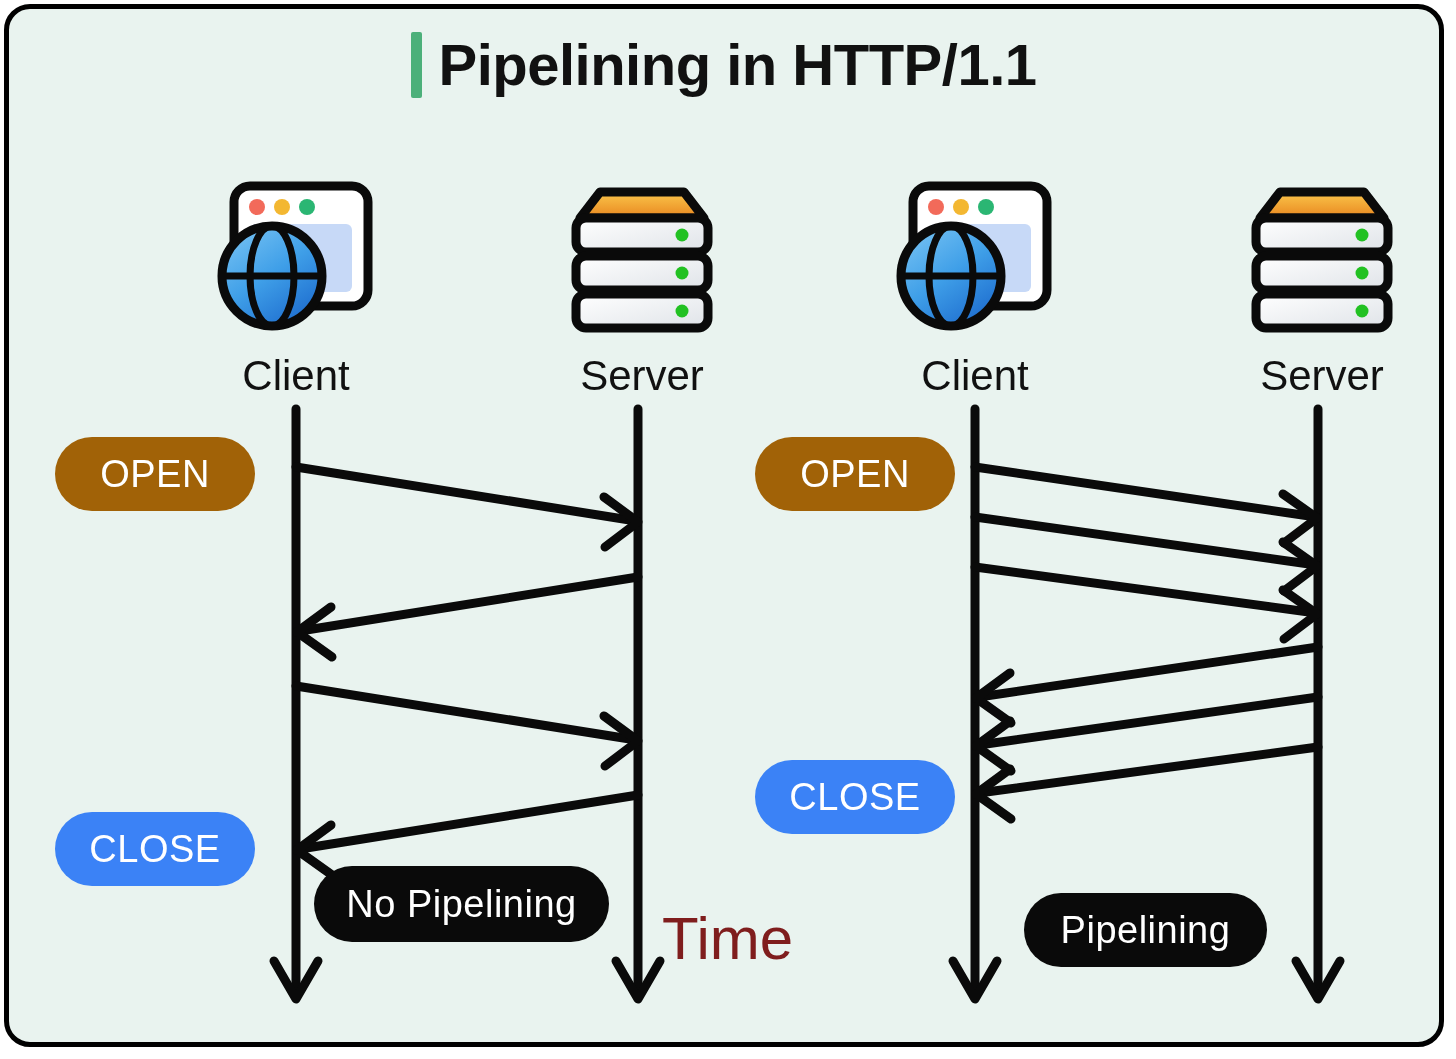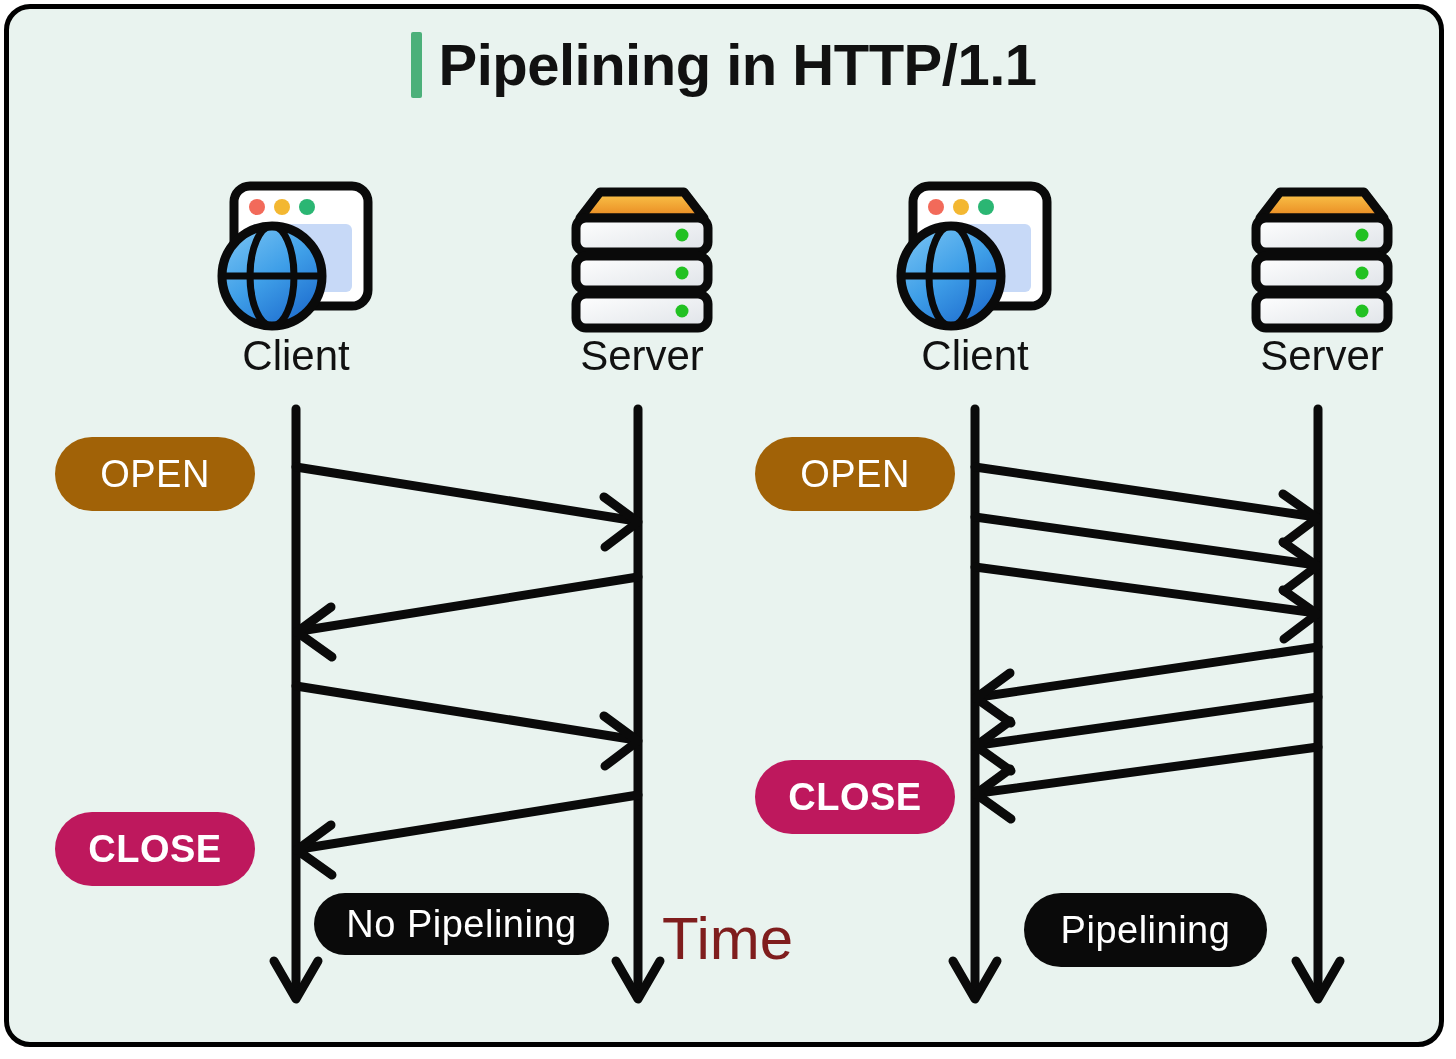--- a/index.html
+++ b/index.html
@@ -70,38 +70,38 @@
   .actor .icon-wrap {
     height: 160px;
     display: flex;
     align-items: flex-end;
     justify-content: center;
   }
   .actor .actor-label {
     font-size: 42px;
     color: #111111;
     line-height: 1.05;
-    margin-top: 0;
+    margin-top: 20px;
   }
 
   
   .pill {
     position: absolute;
     display: flex;
     align-items: center;
     justify-content: center;
     border-radius: 999px;
     color: #ffffff;
     font-size: 38px;
     letter-spacing: 0.5px;
     box-sizing: border-box;
     white-space: nowrap;
   }
   .pill-open   { background: #a16207; }
-  .pill-close  { background: #be185d; font-weight: bold; }
+  .pill-close  { background: #3b82f6; }
   .pill-black  { background: #0a0a0a; }
 
   .time-label {
     position: absolute;
     font-size: 60px;
     color: #7f1d1d;
     white-space: nowrap;
   }
 
   svg.layer {
@@ -276,21 +276,21 @@
     </div>
 
     <div class="pill pill-open" style="left:746px; top:428px; width:200px; height:74px;">
       <span>OPEN</span>
     </div>
 
     <div class="pill pill-close" style="left:746px; top:751px; width:200px; height:74px;">
       <span>CLOSE</span>
     </div>
 
-    <div class="pill pill-black" style="left:305px; top:884px; width:295px; height:62px;">
+    <div class="pill pill-black" style="left:305px; top:857px; width:295px; height:76px;">
       <span>No Pipelining</span>
     </div>
 
     <div class="pill pill-black" style="left:1015px; top:884px; width:243px; height:74px;justify-content:center;">
       <span>Pipelining</span>
     </div>
 
     <div class="time-label" style="left:653px; top:895px;">Time</div>
 
   </div>

